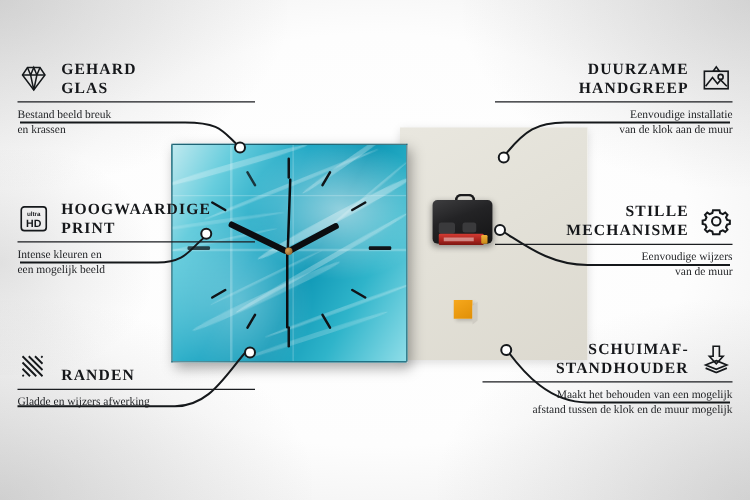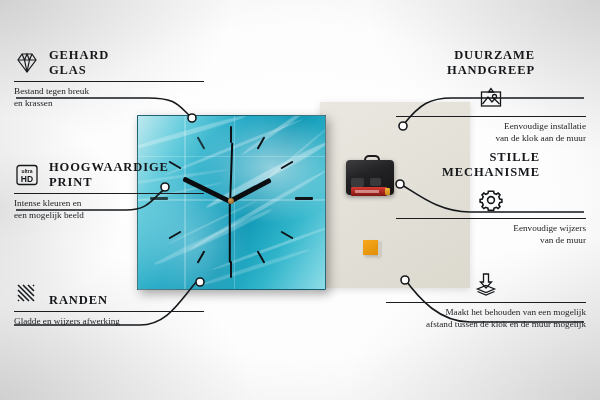--- a/index.html
+++ b/index.html
@@ -72,39 +72,39 @@
     box-shadow:2px 2px 3px rgba(0,0,0,.2);}
   .foam:after{content:"";position:absolute;right:-4px;top:3px;width:4px;height:15px;
     background:#cfccc3;transform:skewY(-40deg);}
 
   
   #wires{position:absolute;left:0;top:0;width:600px;height:400px;pointer-events:none;}
 
   
   .feat{position:absolute;width:190px;}
   .feat .head{display:flex;align-items:center;gap:9px;}
-  .feat.right .head{flex-direction:column;justify-content:flex-end;}
+  .feat.right .head{flex-direction:row;justify-content:flex-end;}
   .feat .ttl{font-family:"Liberation Serif",serif;font-weight:bold;
     font-size:12.5px;letter-spacing:.9px;line-height:14.5px;color:#15171a;
     text-transform:uppercase;}
   .feat.left .ttl{text-align:left;}
   .feat.right .ttl{text-align:right;}
   .feat .rule{height:1px;background:#1b1d20;margin-top:4px;width:100%;}
   .feat .desc{font-family:"Liberation Serif",serif;font-size:9.2px;line-height:11.6px;
     color:#1d1f22;margin-top:4px;}
   .feat.left .desc{text-align:left;}
   .feat.right .desc{text-align:right;}
   .ico{width:26px;height:24px;flex:0 0 26px;display:block;}
   .ico svg{display:block;}
 
   #f1{left:14px;top:48px;}
   #f2{left:14px;top:160px;}
   #f3{left:14px;top:278px;}
   #f4{right:14px;top:48px;}
-  #f5{right:14px;top:150px;}
+  #f5{right:14px;top:162px;}
   #f6{right:14px;top:272px;width:200px;}
 </style>
 </head>
 <body>
 
 <div id="stage">
 
   <div class="vig tl"></div>
   <div class="vig tr"></div>
   <div class="vig bl"></div>
@@ -202,21 +202,21 @@
           <path d="M4,9 L13,21 L22,9 L18,3 L8,3 Z"></path>
           <path d="M4,9 L22,9 M8,3 L10.5,9 L13,21 L15.5,9 L18,3 M10.5,9 L13,3 L15.5,9"></path>
         </svg>
       </span>
       <span class="ttl">
         <span>GEHARD</span><br><span>GLAS</span>
       </span>
     </div>
     <div class="rule"></div>
     <div class="desc">
-      <span>Bestand tegen breuk</span><br><span>en krassen</span>
+      <span>Bestand beeld breuk</span><br><span>en krassen</span>
     </div>
   </div>
 
   <div class="feat left" id="f2">
     <div class="head">
       <span class="ico">
         <svg viewBox="0 0 26 24" width="26" height="24">
           <rect x="3" y="2.5" width="20" height="19" rx="2.5" fill="none" stroke="#15181b" stroke-width="1.3"></rect>
           <text x="13" y="10" font-family="Liberation Sans, sans-serif" font-size="5" font-weight="bold" fill="#15181b" text-anchor="middle">ultra</text>
           <text x="13" y="18.5" font-family="Liberation Sans, sans-serif" font-size="8.5" font-weight="bold" fill="#15181b" text-anchor="middle">HD</text>
@@ -282,20 +282,23 @@
       </span>
     </div>
     <div class="rule"></div>
     <div class="desc">
       <span>Eenvoudige wijzers</span><br><span>van de muur</span>
     </div>
   </div>
 
   <div class="feat right" id="f6">
     <div class="head">
+      <span class="ttl">
+        <span>SCHUIMAF-</span><br><span>STANDHOUDER</span>
+      </span>
       <span class="ico">
         <svg viewBox="0 0 26 24" width="26" height="24" fill="none" stroke="#15181b" stroke-width="1.3">
           <path d="M10.5,2 L15.5,2 L15.5,10 L18.5,10 L13,16 L7.5,10 L10.5,10 Z"></path>
           <path d="M13,13.5 L21.5,17 L13,20.5 L4.5,17 Z"></path>
           <path d="M4.5,19.5 L13,23 L21.5,19.5"></path>
         </svg>
       </span>
     </div>
     <div class="rule"></div>
     <div class="desc">

